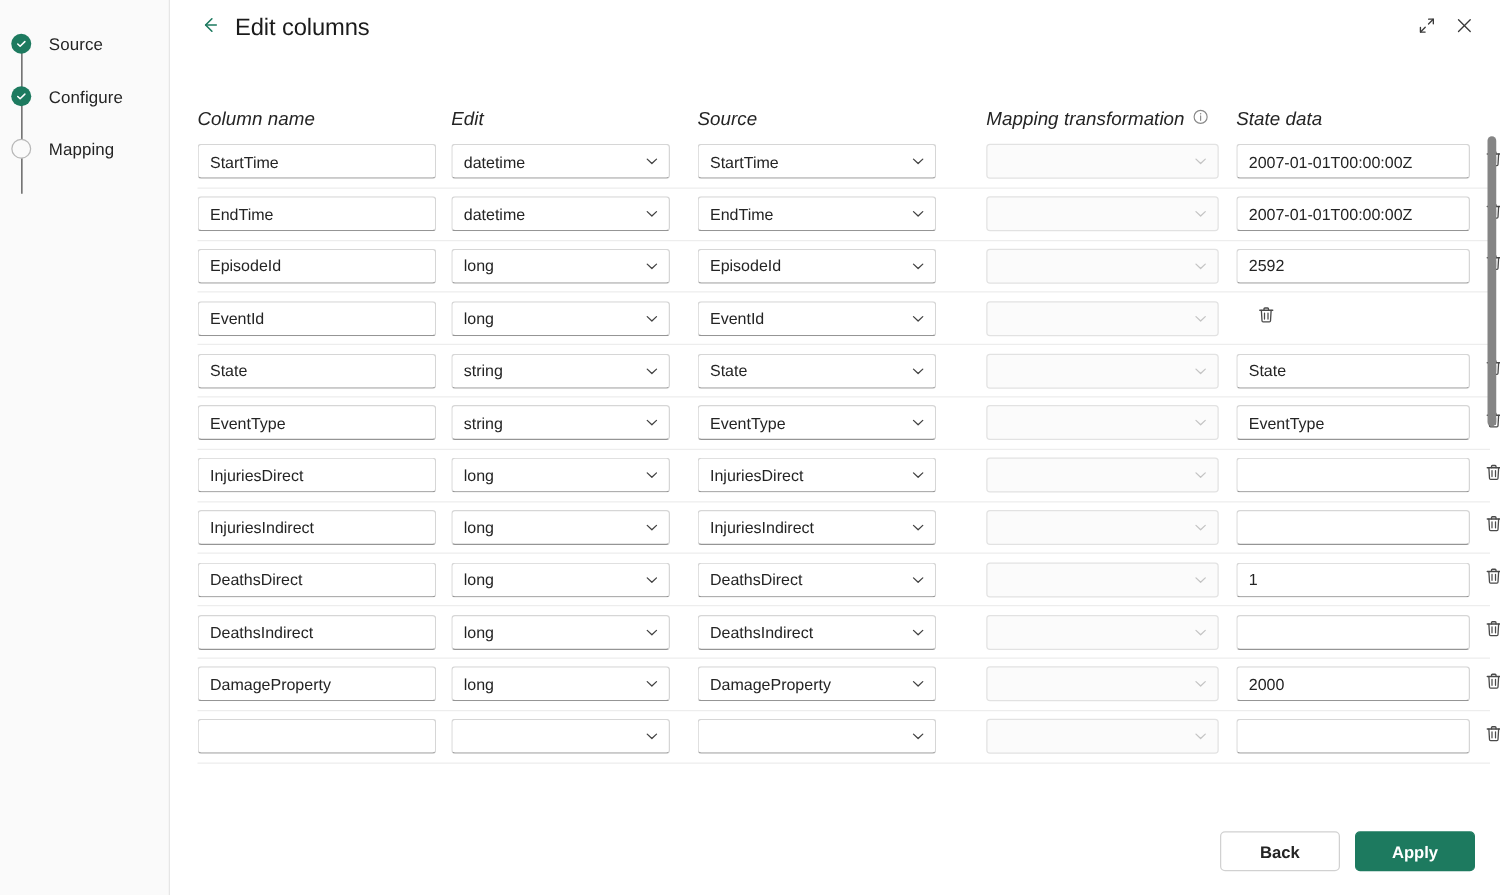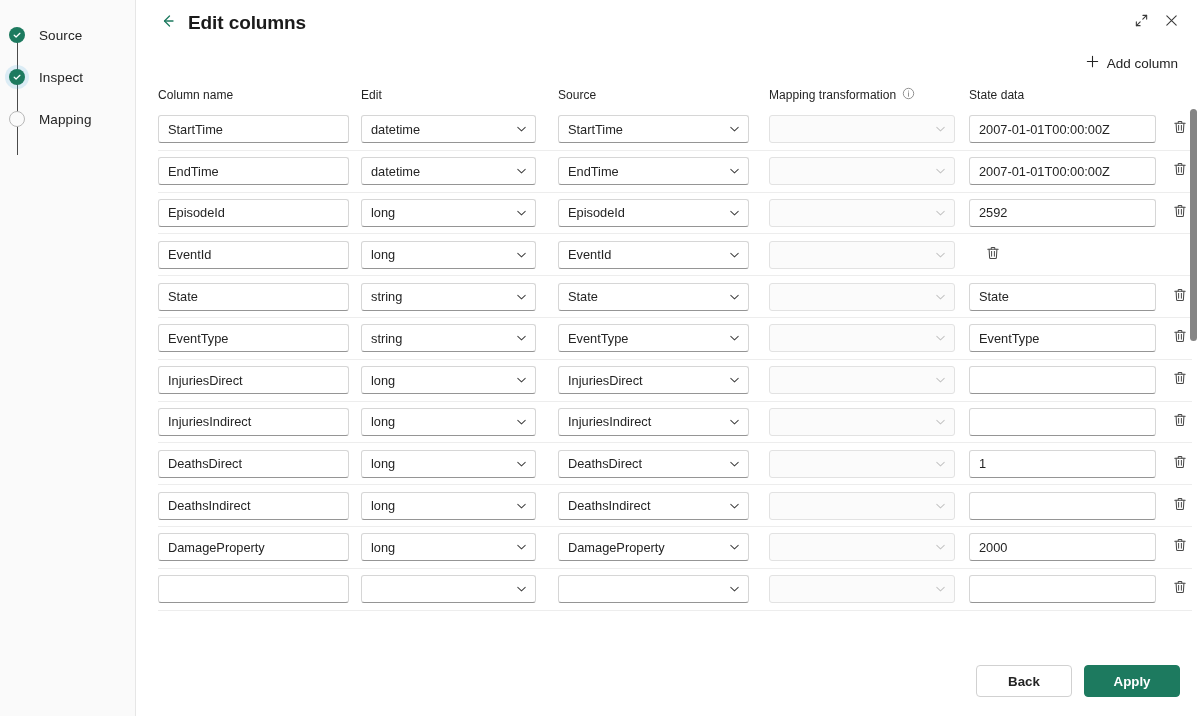--- a/index.html
+++ b/index.html
@@ -87,21 +87,21 @@
   }
   .back-btn {
     width: 28px; height: 28px;
     display: flex; align-items: center; justify-content: center;
     cursor: pointer;
     border-radius: 3px;
   }
   .page-title {
     margin-left: 6px;
     font-size: 19px;
-    font-weight: bold;
+    font-weight: normal;
     color: #1b1b1b;
     letter-spacing: -.1px;
   }
   .topbar-spacer { flex: 1; }
   .icon-btn {
     width: 30px; height: 30px;
     display: flex; align-items: center; justify-content: center;
     cursor: pointer; border-radius: 3px;
     color: #3a3a3a;
   }
@@ -134,31 +134,32 @@
     bottom: 84px;
   }
   .grid-head {
     display: flex;
     align-items: center;
     height: 28px;
     padding-left: 22px;
     padding-right: 22px;
   }
   .col-h {
-    font-size: 12px;
+    font-size: 15px;
     color: #242424;
     display: flex;
     align-items: center;
     gap: 6px;
     letter-spacing: .05px;
+    font-style: italic;
   }
   .c-name   { width: 203px; flex-shrink: 0; }
   .c-type   { width: 197px; flex-shrink: 0; }
   .c-source { width: 211px; flex-shrink: 0; }
-  .c-map    { width: 200px; flex-shrink: 0; }
+  .c-map    { width: 200px; flex-shrink: 0; margin-left: 20px; }
   .c-sample { width: 192px; flex-shrink: 0; }
   .c-del    { width: 36px;  flex-shrink: 0; }
 
   .grid-body {
     position: absolute;
     top: 28px; left: 0; right: 0; bottom: 0;
     overflow: hidden;
     padding-left: 22px;
     padding-right: 8px;
   }
@@ -282,29 +283,29 @@
         <div class="step">
           <div class="step-marker">
             <div class="step-dot done">
               <svg width="10" height="10" viewBox="0 0 10 10" fill="none">
                 <path d="M2.2 5.2L4.1 7L7.9 3.3" stroke="#ffffff" stroke-width="1.25" stroke-linecap="round" stroke-linejoin="round"></path>
               </svg>
             </div>
           </div>
           <div class="step-label">Source</div>
         </div>
-        <div class="step current">
+        <div class="step">
           <div class="step-marker">
             <div class="step-dot done">
               <svg width="10" height="10" viewBox="0 0 10 10" fill="none">
                 <path d="M2.2 5.2L4.1 7L7.9 3.3" stroke="#ffffff" stroke-width="1.25" stroke-linecap="round" stroke-linejoin="round"></path>
               </svg>
             </div>
           </div>
-          <div class="step-label">Inspect</div>
+          <div class="step-label">Configure</div>
         </div>
         <div class="step">
           <div class="step-marker">
             <div class="step-dot todo"></div>
           </div>
           <div class="step-label">Mapping</div>
         </div>
       </div>
   </div>
 
@@ -333,30 +334,20 @@
       </div>
       <div class="icon-btn">
         <span>
           <svg width="15" height="15" viewBox="0 0 16 16" fill="none">
             <path d="M3 3L13 13M13 3L3 13" stroke="#3a3a3a" stroke-width="1.15" stroke-linecap="round"></path>
           </svg>
         </span>
       </div>
     </div>
 
-    <div class="addrow">
-      <button class="add-column">
-        <span>
-          <svg width="15" height="15" viewBox="0 0 16 16" fill="none">
-            <path d="M8 2.5V13.5M2.5 8H13.5" stroke="#242424" stroke-width="1.15" stroke-linecap="round"></path>
-          </svg>
-        </span>
-        <span>Add column</span>
-      </button>
-    </div>
 
     <div class="grid-wrap">
 
       <div class="grid-head">
         <div class="col-h c-name">Column name</div>
         <div class="col-h c-type">Edit</div>
         <div class="col-h c-source">Source</div>
         <div class="col-h c-map">
           <span>Mapping transformation</span>
           <span>

